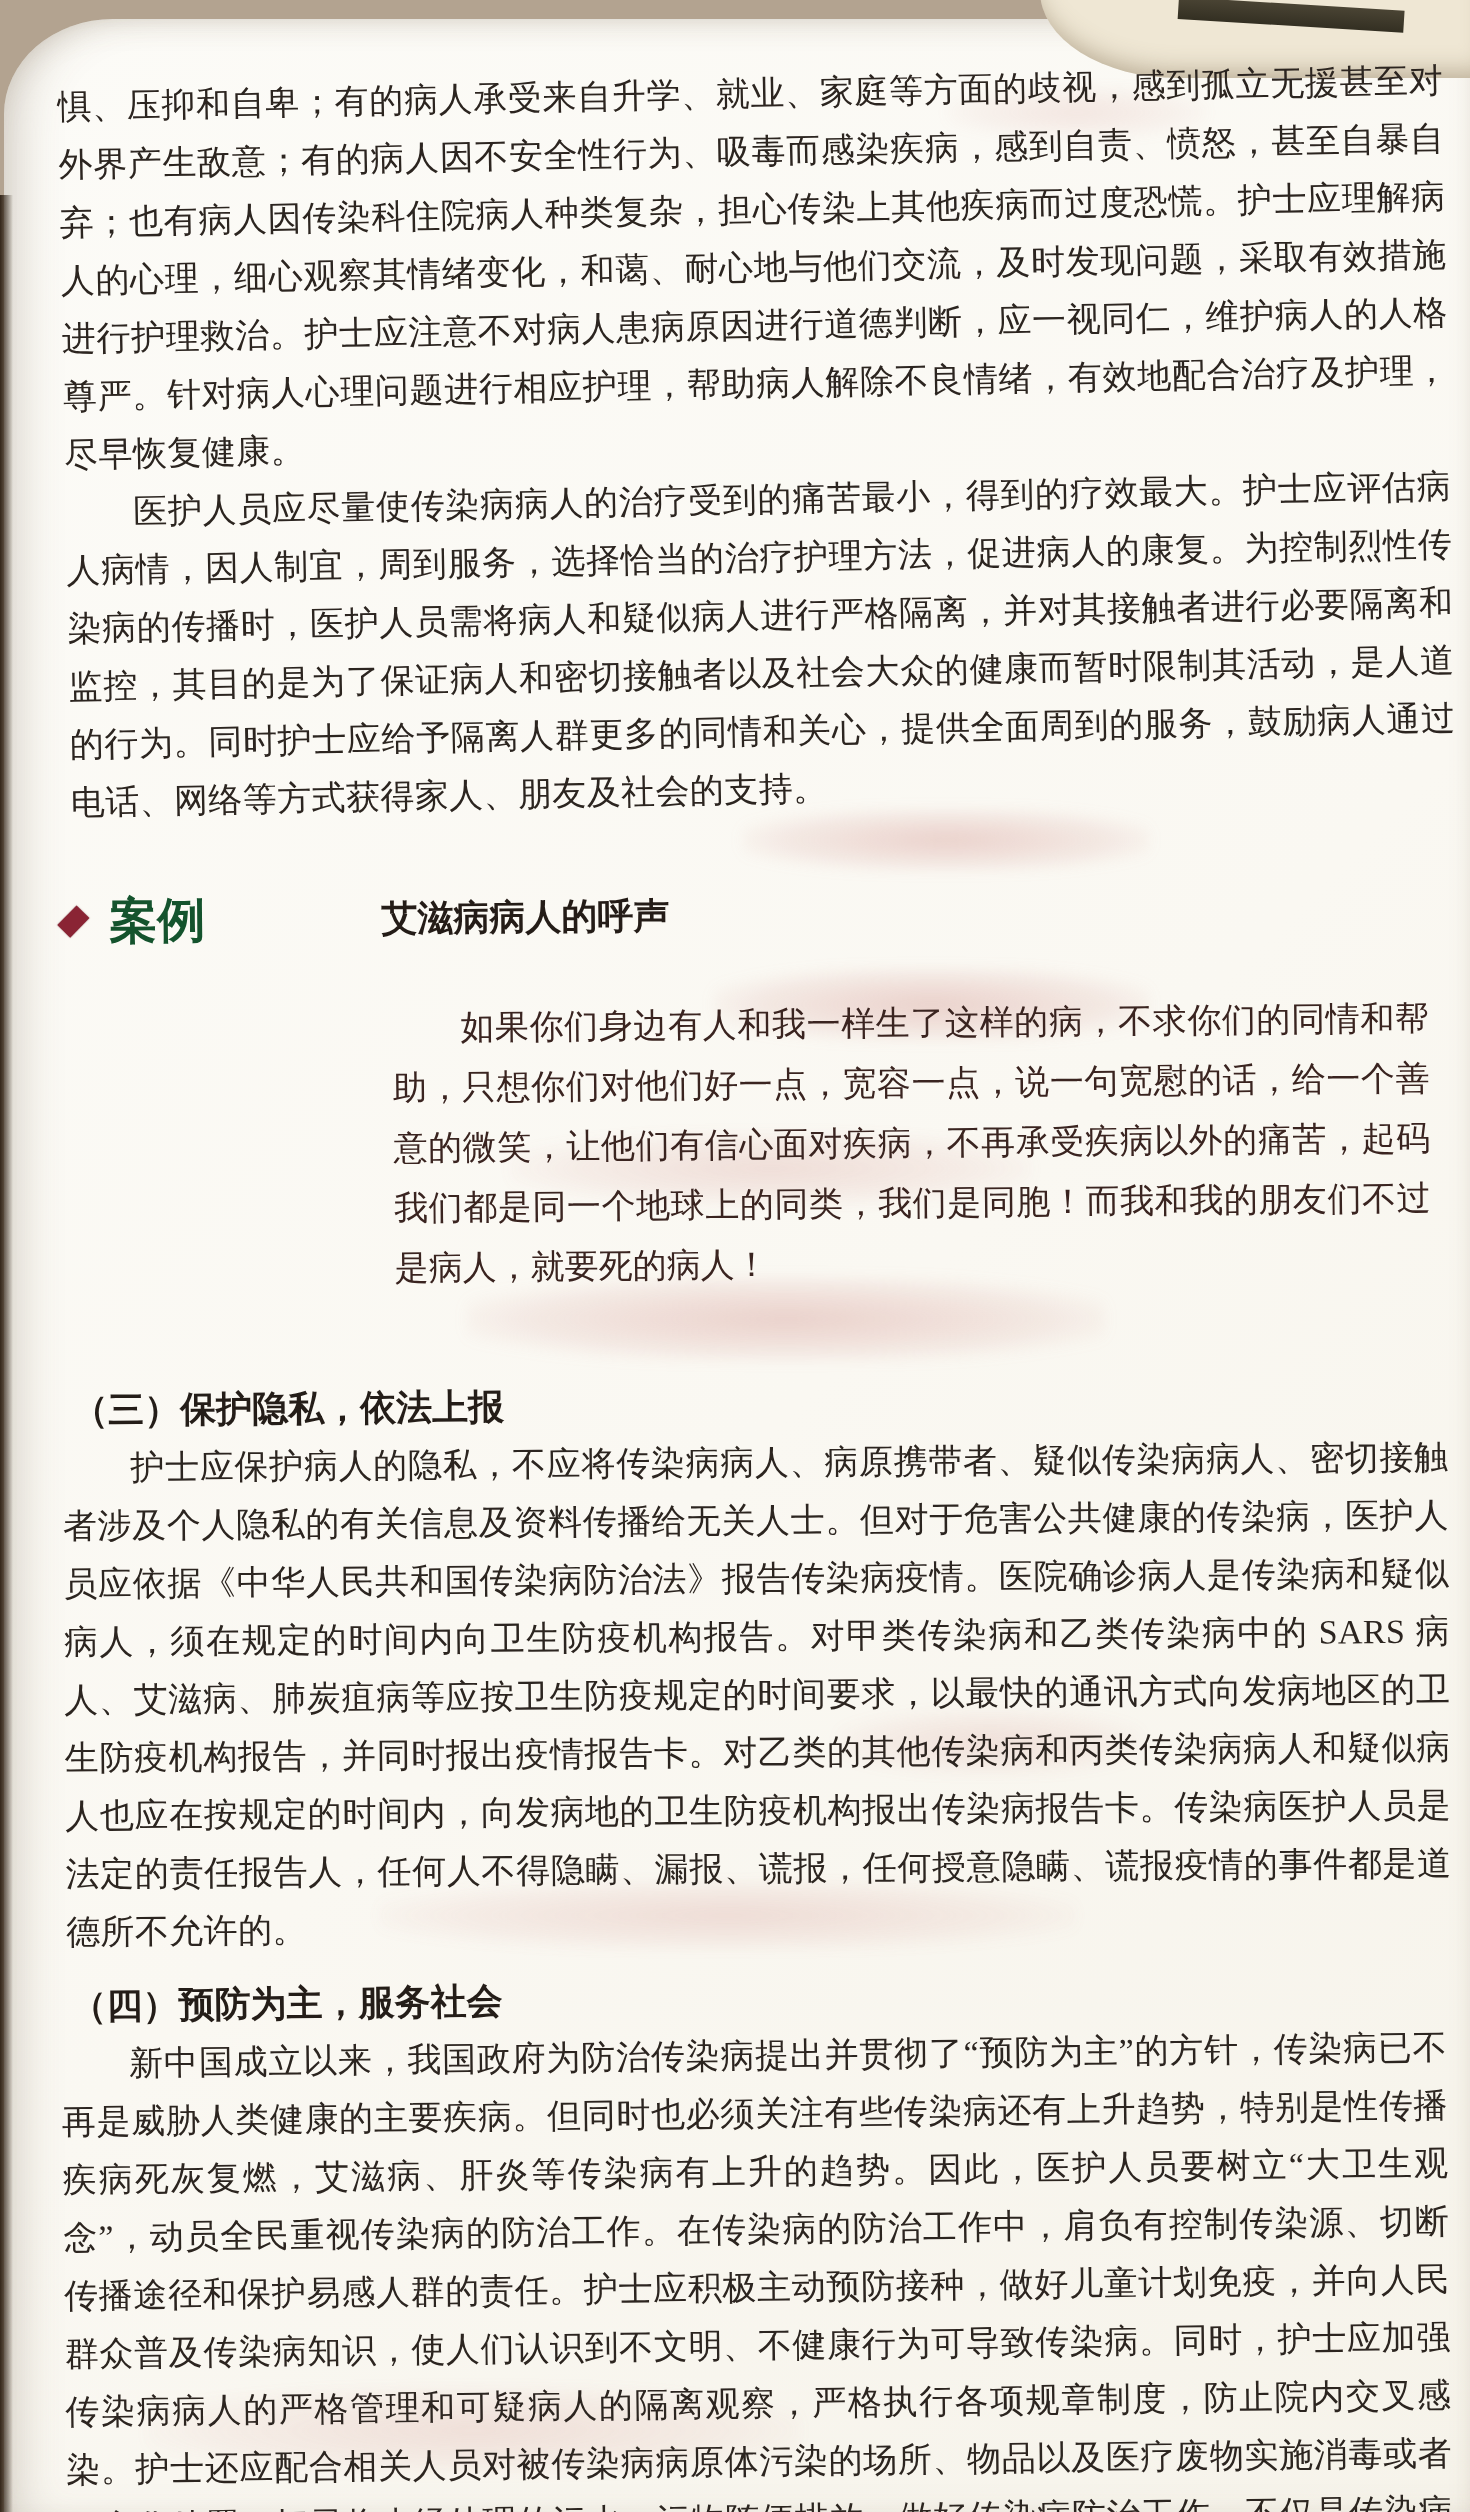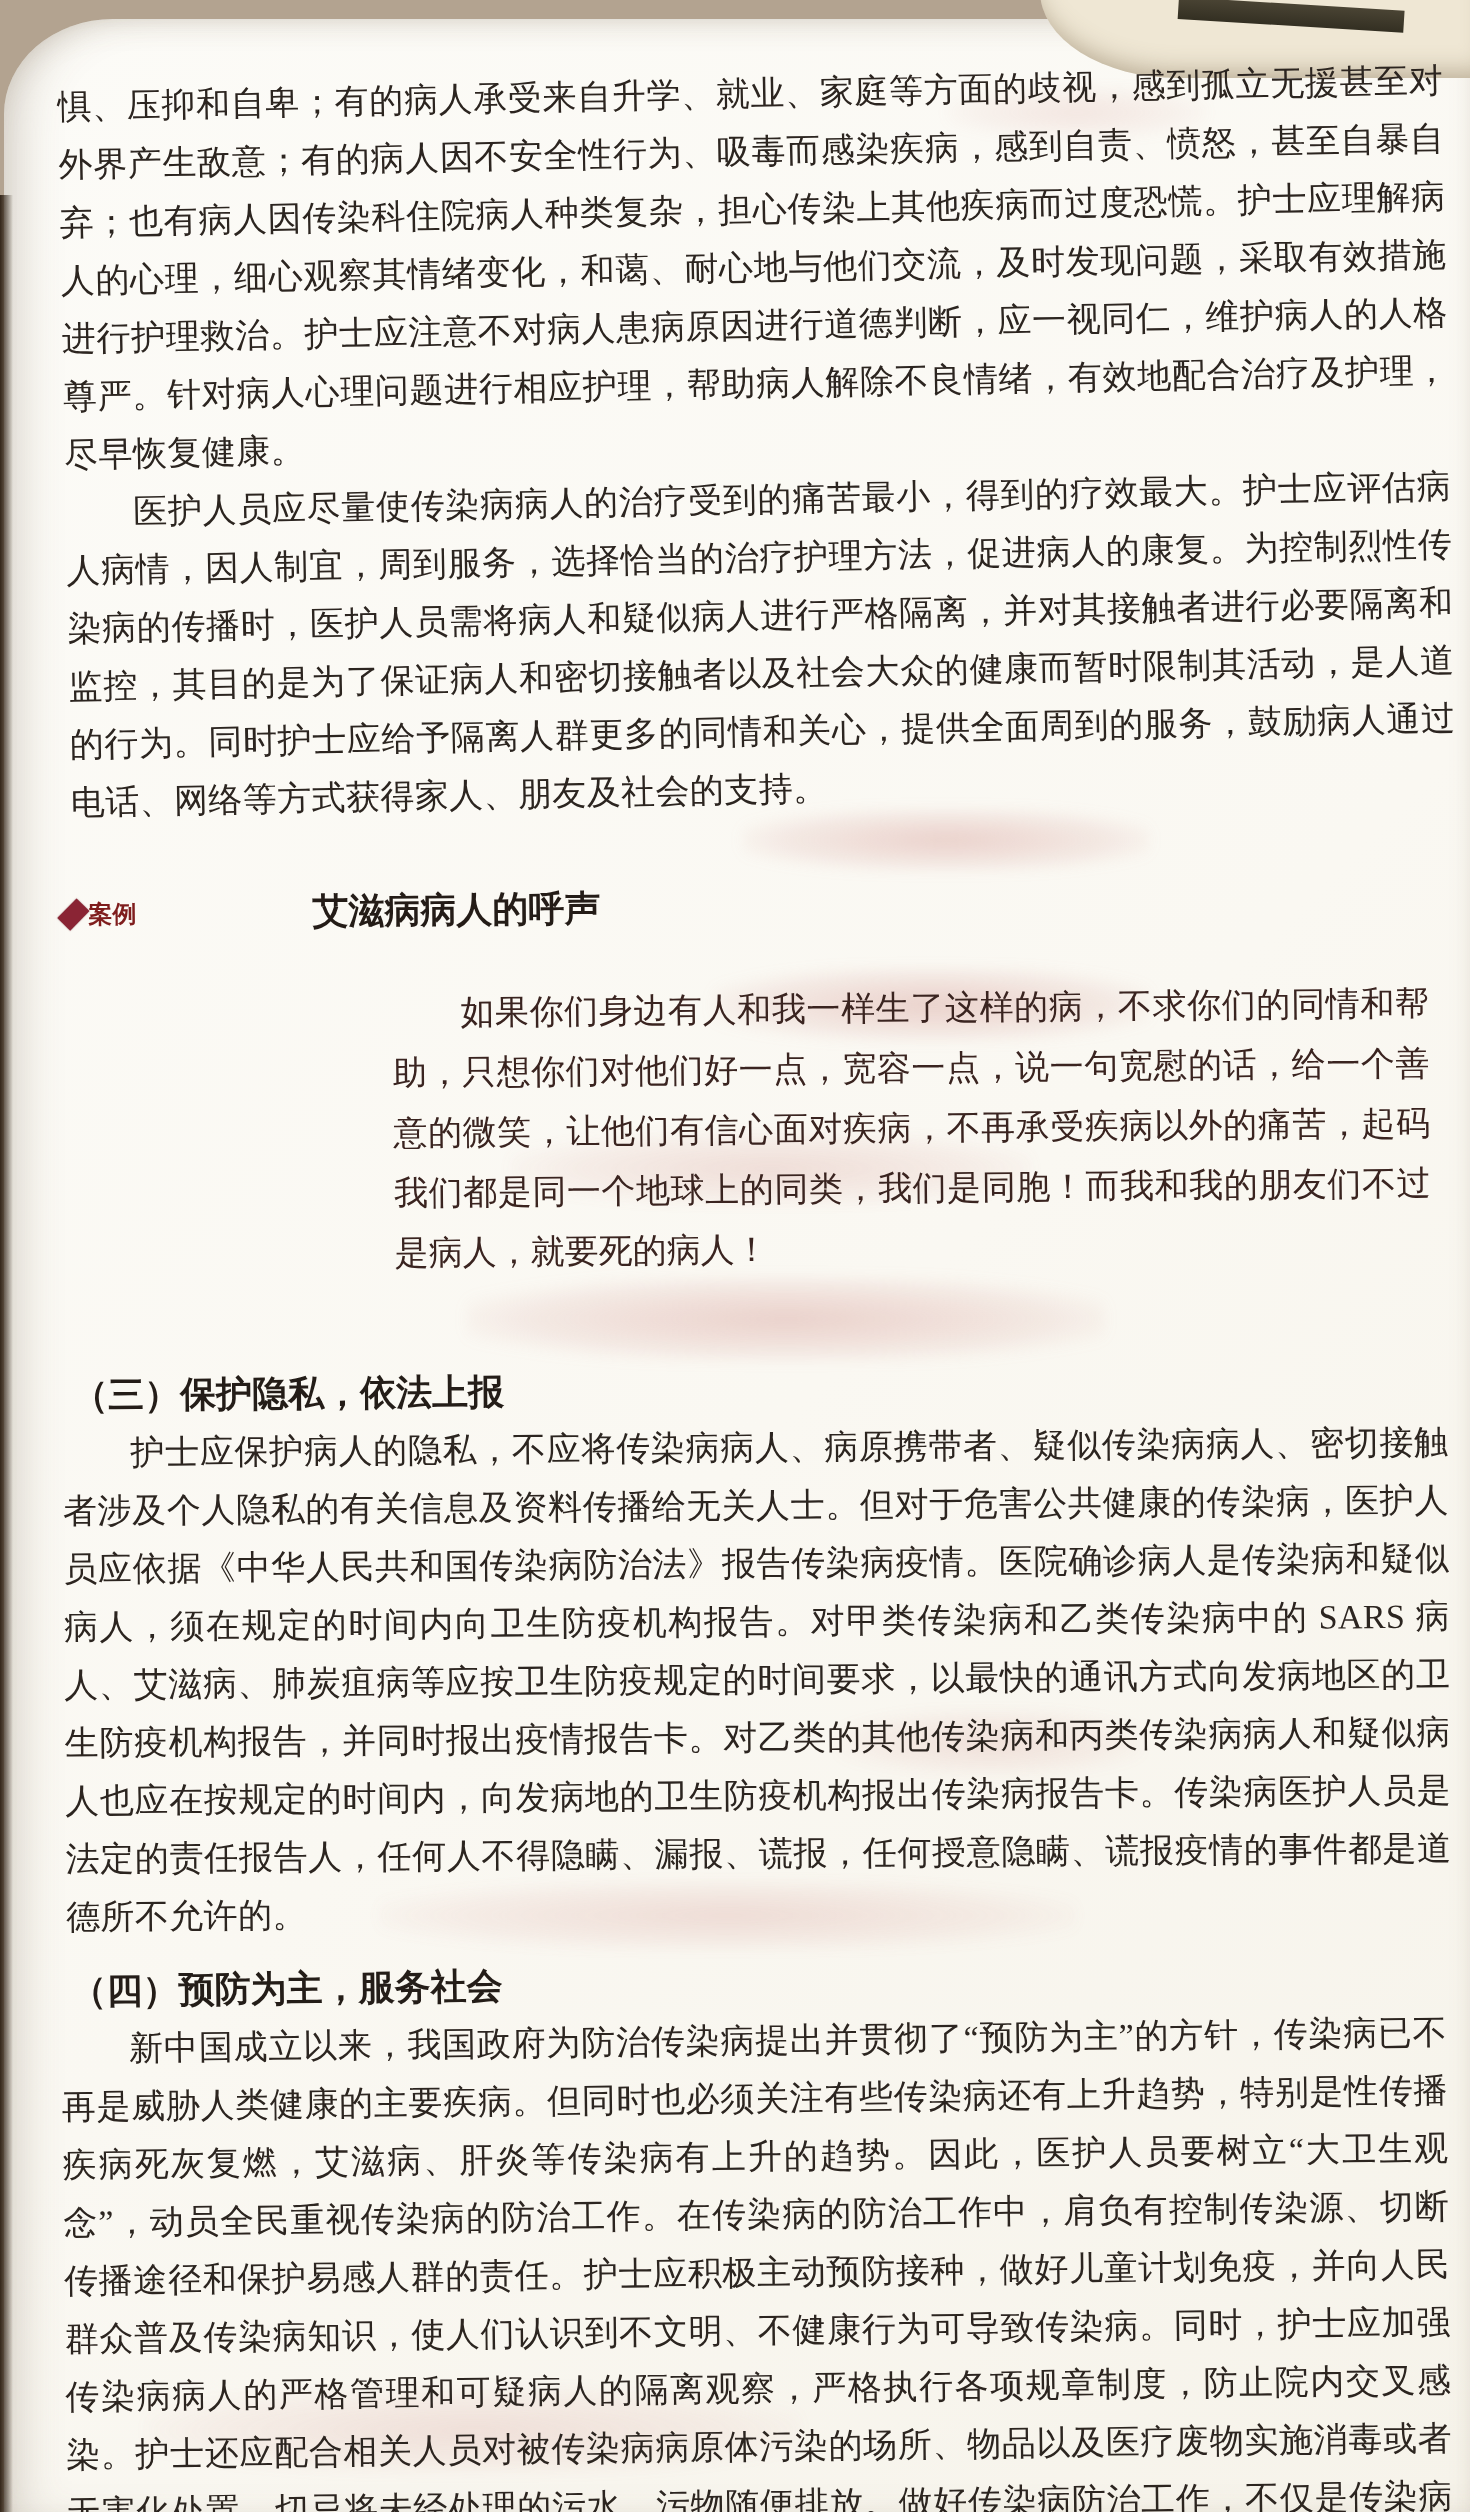--- a/index.html
+++ b/index.html
@@ -73,22 +73,22 @@
   .case-block { margin-top:64px; }
   .case-header { display:flex; align-items:center; }
   .diamond-icon {
     width:22px; height:22px; flex:0 0 auto;
     background:#8a2434;
     transform:rotate(45deg) scale(0.82,1.25);
     box-shadow:0 0 1.5px rgba(90,20,30,.6);
   }
   .case-label {
     font-family:"Liberation Sans","DejaVu Sans",sans-serif;
-    font-weight:bold; font-size:24px; color:#7f1d1d;
-    margin-left:4px;
+    font-weight:bold; font-size:48px; color:#14532d;
+    margin-left:25px;
   }
   .case-title {
     font-family:"Liberation Sans","DejaVu Sans",sans-serif;
     font-weight:bold; font-size:36px; color:#241c17;
     margin-left:176px;
   }
   .case-quote {
     margin:47px 20.4px 0 329px;
     font-size:34px; line-height:60px;
     color:#3a2420;

